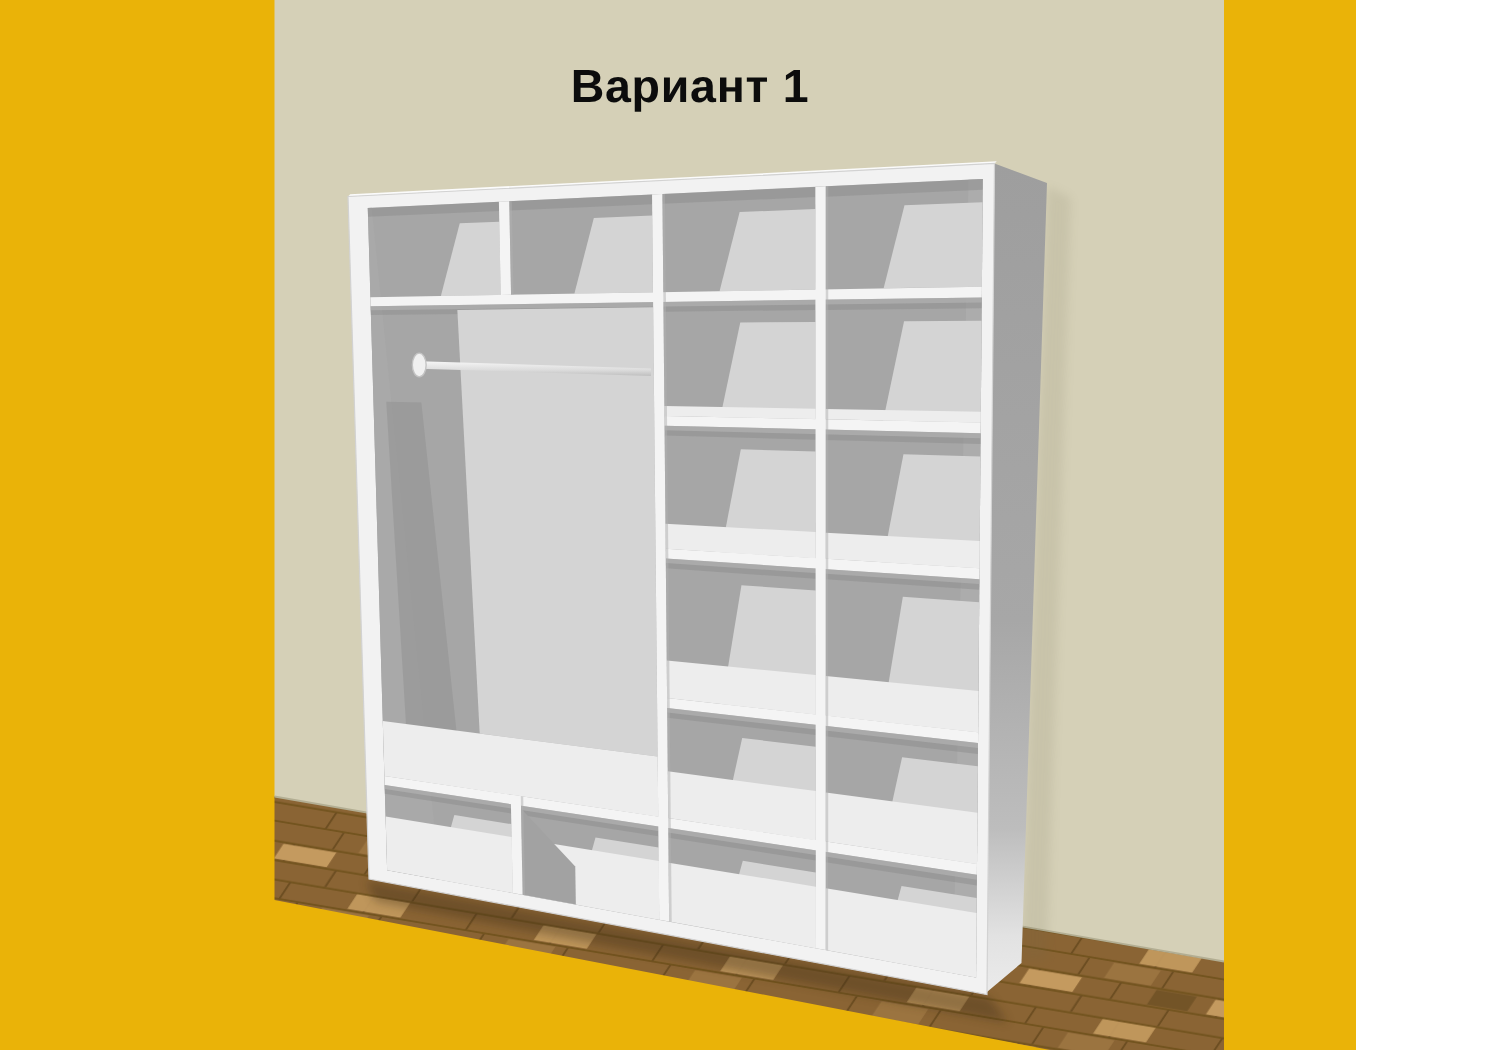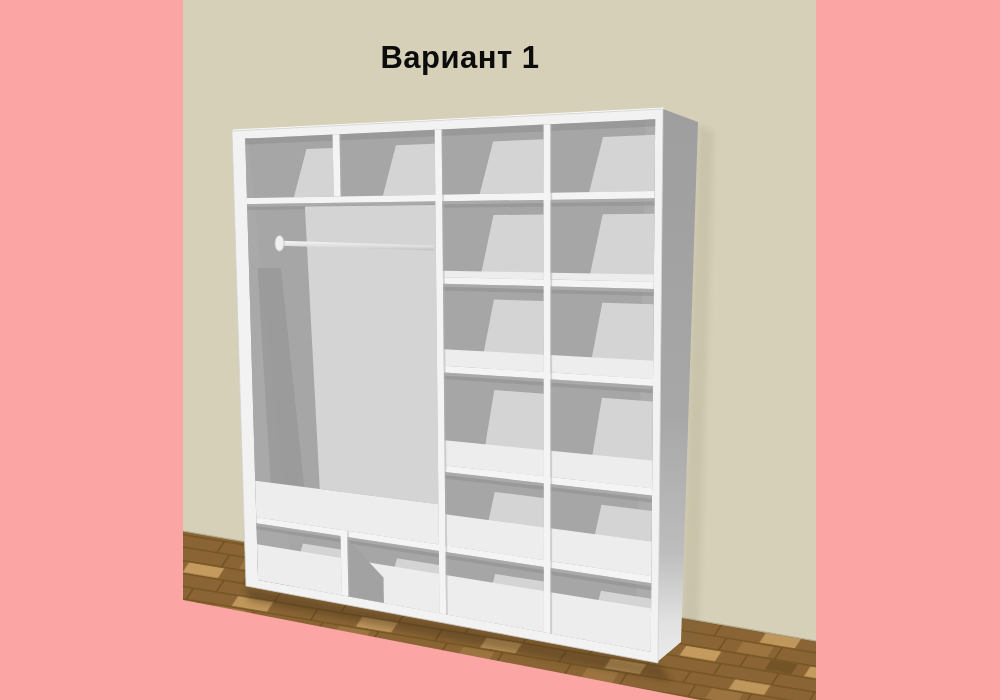--- a/index.html
+++ b/index.html
@@ -1,16 +1,16 @@
 <!DOCTYPE html>
 <html><head>
 <meta charset="utf-8">
 <style>
   html,body{margin:0;padding:0;background:#ffffff;}
-  .stage{position:relative;width:1000px;height:700px;background:#fca5a5;overflow:hidden;
+  .stage{position:relative;width:904px;height:700px;background:#eab308;overflow:hidden;
          font-family:"Liberation Sans", sans-serif;}
   .stage svg{position:absolute;left:0;top:0;}
   .title{position:absolute;left:310px;top:40px;width:300px;text-align:center;
          font-size:31px;font-weight:700;color:#0c0c0c;letter-spacing:0.5px;}
 </style>
 </head>
 <body>
 
 <div class="stage">
 

